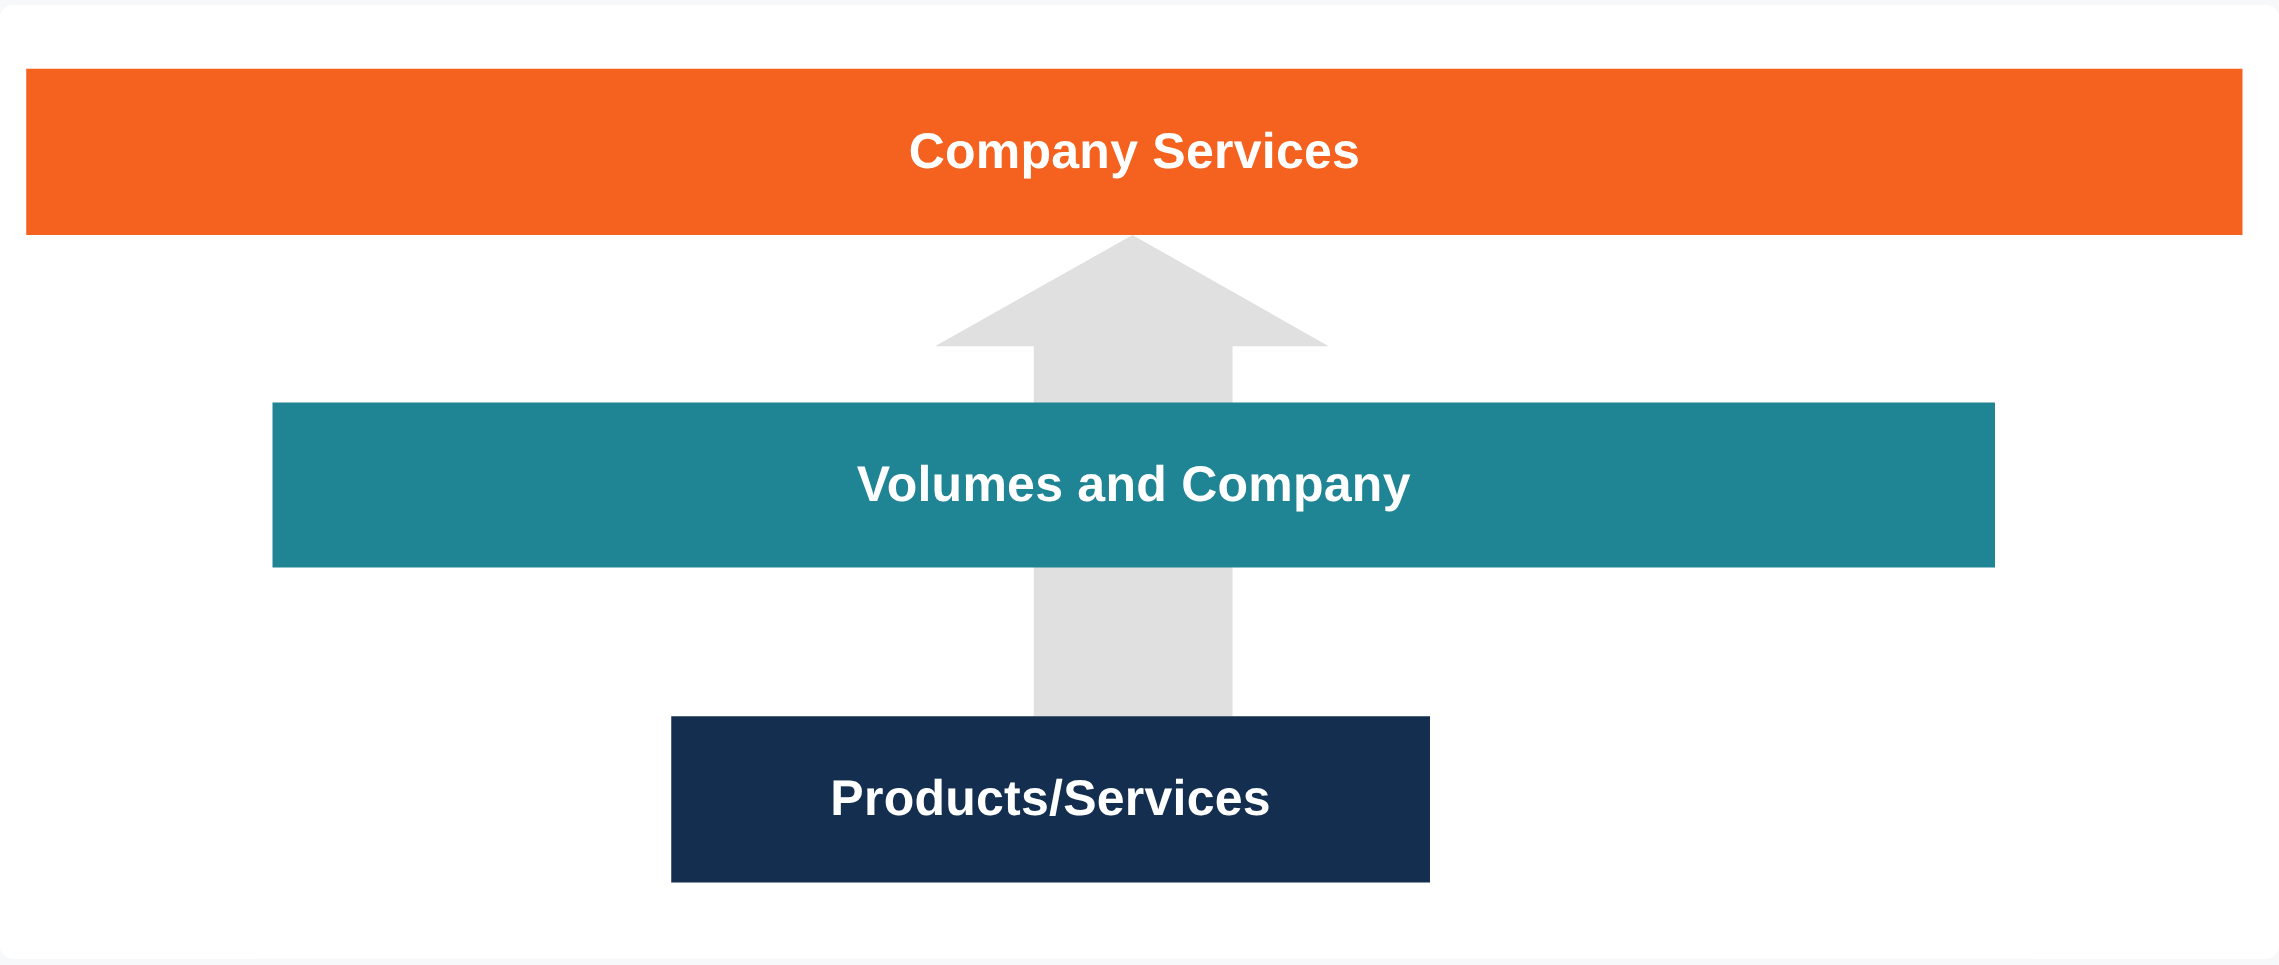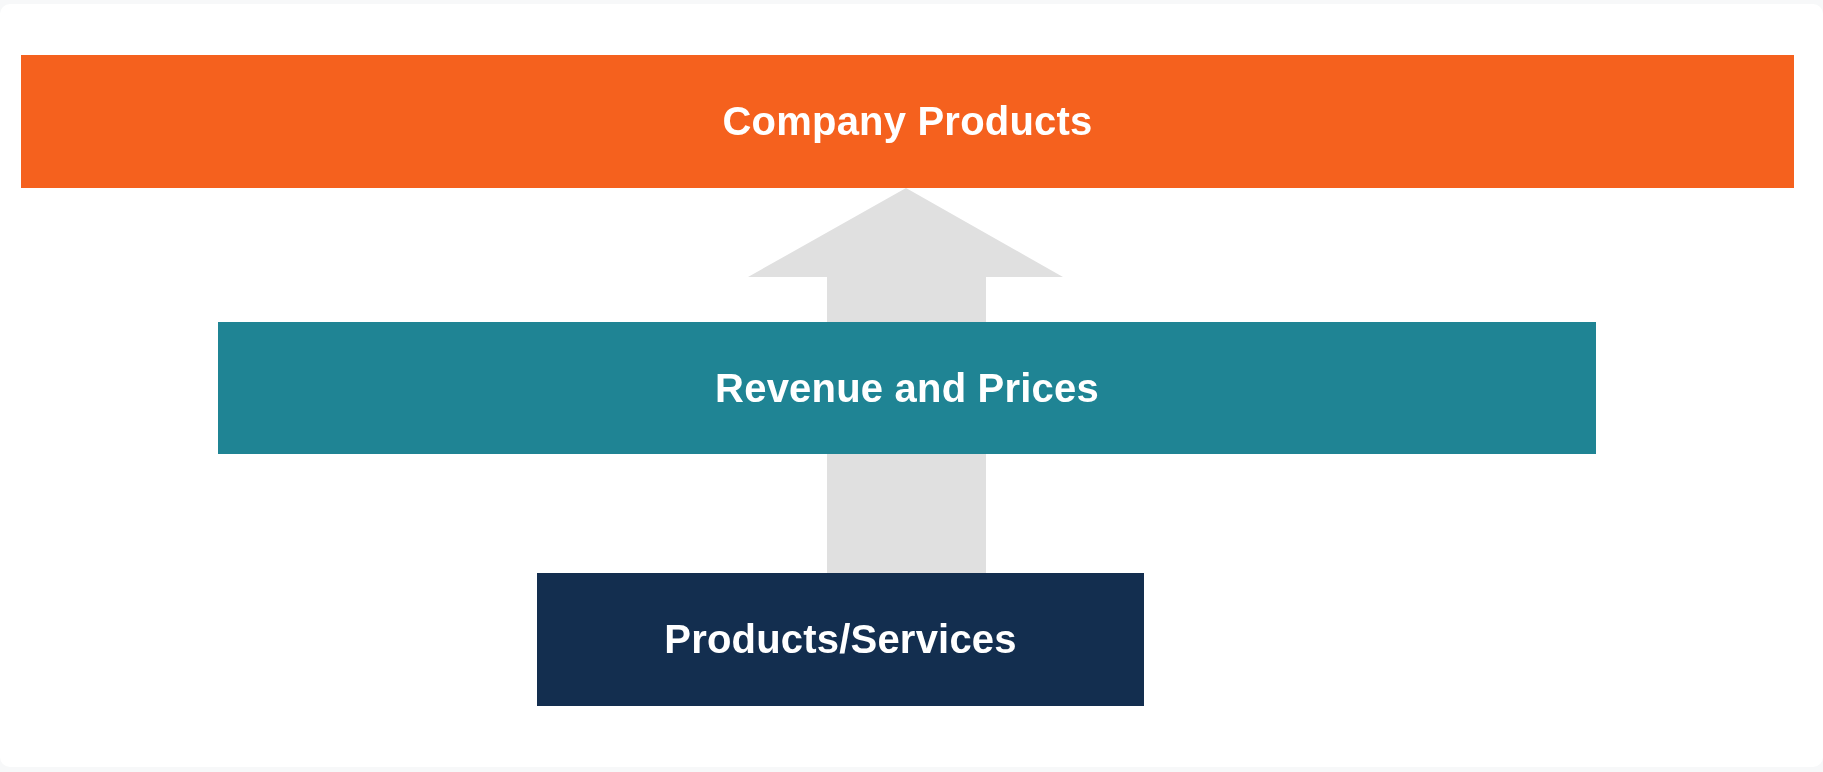--- a/index.html
+++ b/index.html
@@ -71,24 +71,24 @@
 
 <div class="stage">
 
   <div class="card" style="background: rgb(255, 255, 255);"></div>
 
   <svg class="arrow-svg" viewBox="0 0 1823 772" xmlns="http://www.w3.org/2000/svg" aria-hidden="true">
     <polygon points="906,188 1063,277 986,277 986,573 827,573 827,277 748,277" fill="#E0E0E0"></polygon>
   </svg>
 
   <div class="bar bar-top" style="background: rgb(245, 97, 30); color: rgb(255, 255, 255);">
-    <span class="bar-label">Company Products</span>
+    <span class="bar-label">Company Services</span>
   </div>
 
   <div class="bar bar-mid" style="background: rgb(31, 132, 148); color: rgb(255, 255, 255);">
-    <span class="bar-label">Revenue and Prices</span>
+    <span class="bar-label">Volumes and Company</span>
   </div>
 
   <div class="bar bar-bottom" style="background: rgb(19, 46, 79); color: rgb(255, 255, 255);">
     <span class="bar-label">Products/Services</span>
   </div>
 
 </div>
 
 </body></html>

